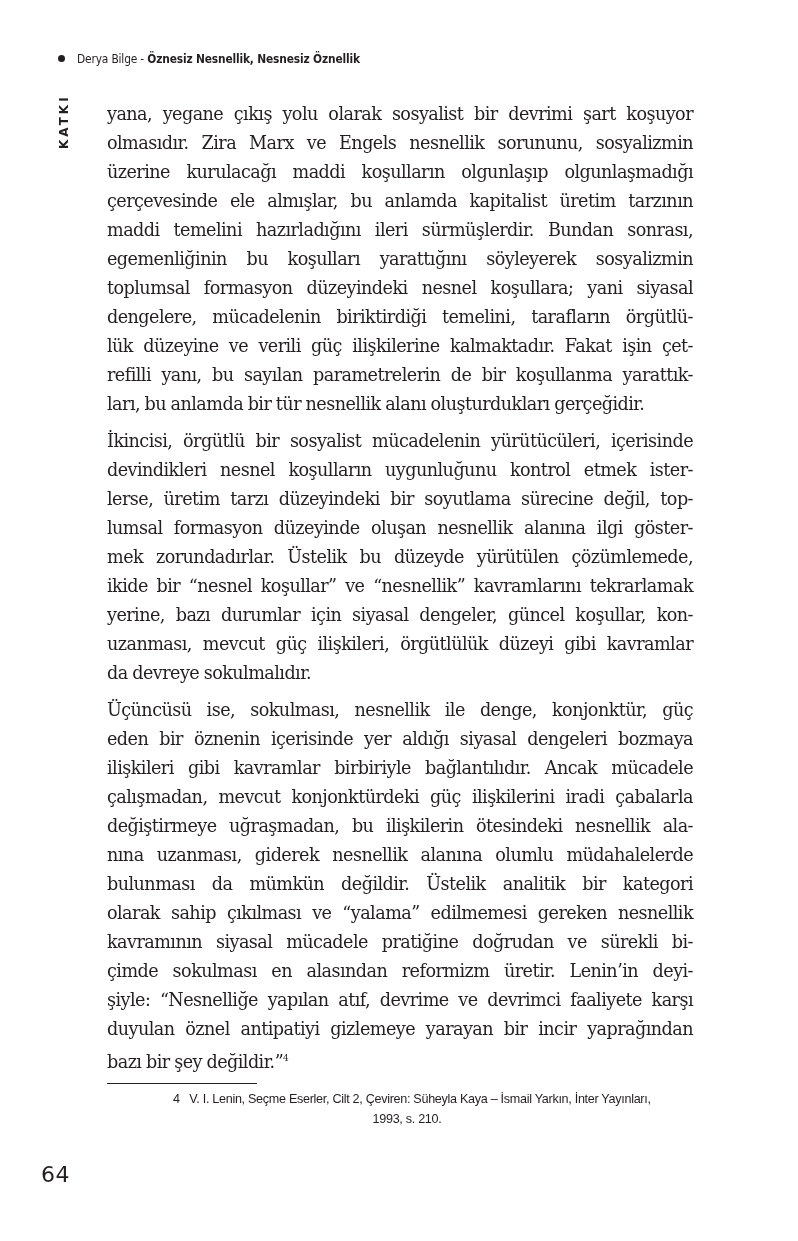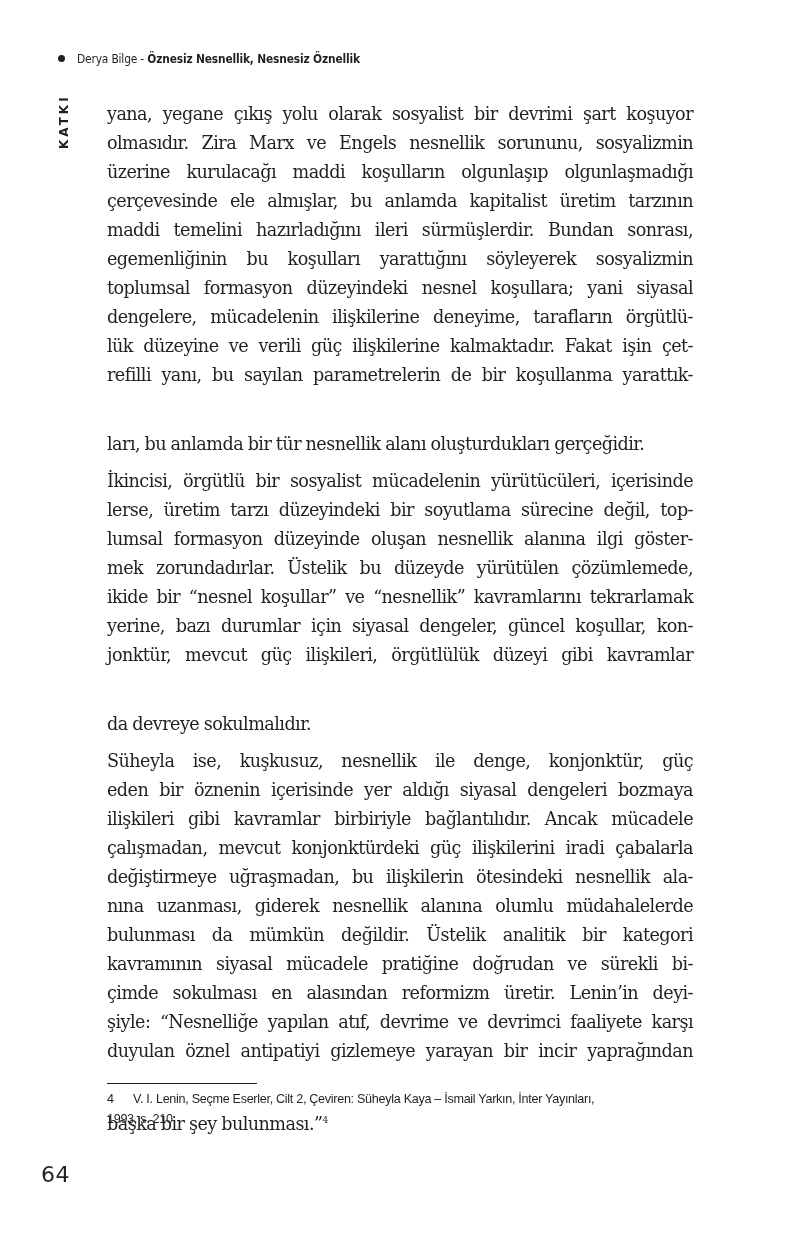--- a/index.html
+++ b/index.html
@@ -21,26 +21,26 @@
       writing-mode: vertical-rl; transform: rotate(180deg);
       display: flex; align-items: center; justify-content: center;
     }
     .body {
       position: absolute; left: 107px; top: 100px; width: 586px;
       font-family: "DejaVu Serif", serif; font-size: 17.6px; line-height: 29px;
       letter-spacing: -0.55px; word-spacing: -0.5px;
     }
     .para { margin: 0 0 8px 0; }
     .line { display: block; text-align: justify; text-align-last: justify; white-space: nowrap; height: 29px; overflow: visible; }
-    .line.last { text-align-last: left; margin-top: 40px; }
+    .line.last { text-align-last: left; }
     sup.fn { font-size: 9px; vertical-align: 7px; letter-spacing: 0; }
     .fn-rule { position: absolute; left: 107px; top: 1083px; width: 150px; height: 1px; background: #231f20; }
     .footnote {
       position: absolute; left: 107px; top: 1089px; width: 600px;
-      font-family: "Liberation Sans", sans-serif; font-size: 12.6px; line-height: 20px; letter-spacing: -0.3px;
+      font-family: "Liberation Sans", sans-serif; font-size: 12.6px; line-height: 20px; letter-spacing: -0.3px; text-align: center;
     }
     .fn-num { display: inline-block; width: 26px; }
     .page-number {
       position: absolute; left: 41px; top: 1153px;
       font-family: "DejaVu Sans", sans-serif; font-size: 22px; font-weight: 500; letter-spacing: 0.5px; margin-top: 9px;
     }
   </style>
 </head>
 <body>
 
@@ -55,48 +55,50 @@
 
 <div class="body">
   <div class="para">
     <span class="line">yana, yegane çıkış yolu olarak sosyalist bir devrimi şart koşuyor</span>
     <span class="line">olmasıdır. Zira Marx ve Engels nesnellik sorununu, sosyalizmin</span>
     <span class="line">üzerine kurulacağı maddi koşulların olgunlaşıp olgunlaşmadığı</span>
     <span class="line">çerçevesinde ele almışlar, bu anlamda kapitalist üretim tarzının</span>
     <span class="line">maddi temelini hazırladığını ileri sürmüşlerdir. Bundan sonrası,</span>
     <span class="line">egemenliğinin bu koşulları yarattığını söyleyerek sosyalizmin</span>
     <span class="line">toplumsal formasyon düzeyindeki nesnel koşullara; yani siyasal</span>
-    <span class="line">dengelere, mücadelenin ilişkilerine deneyime, tarafların örgütlü-</span>
+    <span class="line">dengelere, mücadelenin biriktirdiği temelini, tarafların örgütlü-</span>
     <span class="line">lük düzeyine ve verili güç ilişkilerine kalmaktadır. Fakat işin çet-</span>
     <span class="line">refilli yanı, bu sayılan parametrelerin de bir koşullanma yarattık-</span>
     <span class="line last">ları, bu anlamda bir tür nesnellik alanı oluşturdukları gerçeğidir.</span>
   </div>
   <div class="para">
     <span class="line">İkincisi, örgütlü bir sosyalist mücadelenin yürütücüleri, içerisinde</span>
+    <span class="line">devindikleri nesnel koşulların uygunluğunu kontrol etmek ister-</span>
     <span class="line">lerse, üretim tarzı düzeyindeki bir soyutlama sürecine değil, top-</span>
     <span class="line">lumsal formasyon düzeyinde oluşan nesnellik alanına ilgi göster-</span>
     <span class="line">mek zorundadırlar. Üstelik bu düzeyde yürütülen çözümlemede,</span>
     <span class="line">ikide bir “nesnel koşullar” ve “nesnellik” kavramlarını tekrarlamak</span>
     <span class="line">yerine, bazı durumlar için siyasal dengeler, güncel koşullar, kon-</span>
-    <span class="line">jonktür, mevcut güç ilişkileri, örgütlülük düzeyi gibi kavramlar</span>
+    <span class="line">uzanması, mevcut güç ilişkileri, örgütlülük düzeyi gibi kavramlar</span>
     <span class="line last">da devreye sokulmalıdır.</span>
   </div>
   <div class="para">
-    <span class="line">Süheyla ise, kuşkusuz, nesnellik ile denge, konjonktür, güç</span>
+    <span class="line">Üçüncüsü ise, sokulması, nesnellik ile denge, konjonktür, güç</span>
     <span class="line">eden bir öznenin içerisinde yer aldığı siyasal dengeleri bozmaya</span>
     <span class="line">ilişkileri gibi kavramlar birbiriyle bağlantılıdır. Ancak mücadele</span>
     <span class="line">çalışmadan, mevcut konjonktürdeki güç ilişkilerini iradi çabalarla</span>
     <span class="line">değiştirmeye uğraşmadan, bu ilişkilerin ötesindeki nesnellik ala-</span>
     <span class="line">nına uzanması, giderek nesnellik alanına olumlu müdahalelerde</span>
     <span class="line">bulunması da mümkün değildir. Üstelik analitik bir kategori</span>
+    <span class="line">olarak sahip çıkılması ve “yalama” edilmemesi gereken nesnellik</span>
     <span class="line">kavramının siyasal mücadele pratiğine doğrudan ve sürekli bi-</span>
     <span class="line">çimde sokulması en alasından reformizm üretir. Lenin’in deyi-</span>
     <span class="line">şiyle: “Nesnelliğe yapılan atıf, devrime ve devrimci faaliyete karşı</span>
     <span class="line">duyulan öznel antipatiyi gizlemeye yarayan bir incir yaprağından</span>
-    <span class="line last"><span>başka bir şey bulunması.”</span><sup class="fn">4</sup></span>
+    <span class="line last"><span>bazı bir şey değildir.”</span><sup class="fn">4</sup></span>
   </div>
 </div>
 
 <div class="fn-rule"></div>
 <div class="footnote">
   <div><span class="fn-num">4</span><span>V. I. Lenin, Seçme Eserler, Cilt 2, Çeviren: Süheyla Kaya – İsmail Yarkın, İnter Yayınları,</span></div>
   <div>1993, s. 210.</div>
 </div>
 
 <div class="page-number">64</div>

